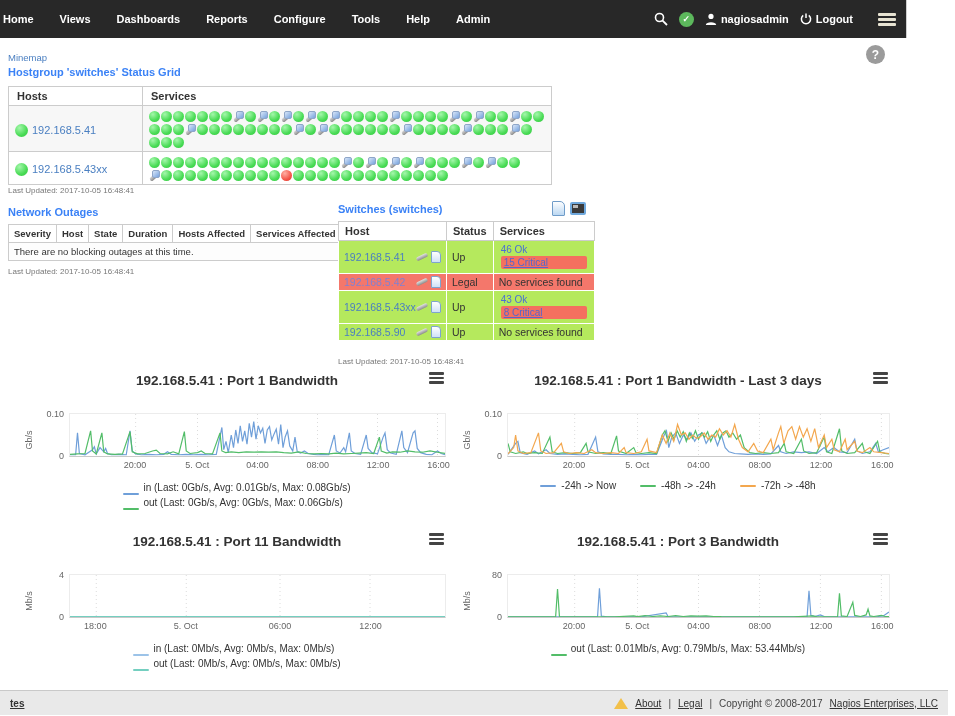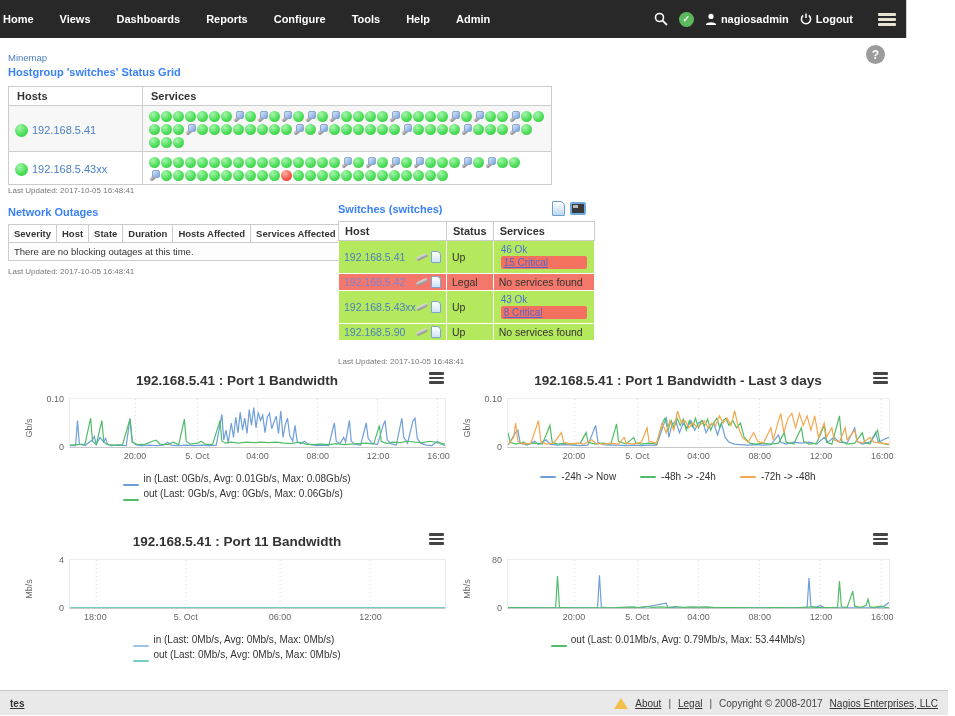--- a/index.html
+++ b/index.html
@@ -67,21 +67,21 @@
   .page-icon{width:13px;height:15px;background:linear-gradient(#fdfeff,#bcd8f2);border:1px solid #6f9cc9;border-radius:1px 5px 1px 1px;cursor:pointer}
   .screen-icon{width:16px;height:13px;background:#3a3a3a;border:2px solid #6fa8dc;border-radius:2px;position:relative;cursor:pointer}
   .screen-icon::after{content:"";position:absolute;left:1px;top:1px;width:5px;height:3px;background:#bbb}
 
   
   .chart-card{position:absolute}
   .chart-title-row{position:relative;text-align:center;height:17px}
   .chart-title{font-size:13.5px;font-weight:bold;color:#333}
   .chart-menu{position:absolute;right:2px;top:1px;width:15px;display:flex;flex-direction:column;gap:2px;cursor:pointer}
   .chart-menu i{display:block;height:2.5px;background:#444;border-radius:1px}
-  .chart-body{display:flex;margin-top:10px;height:50px}
+  .chart-body{display:flex;margin-top:25px;height:44px}
   .chart-ylabel{width:13px;position:relative}
   .chart-ylabel span{position:absolute;left:-9px;top:50%;transform:rotate(-90deg) translateX(0);transform-origin:center;font-size:9px;color:#666;white-space:nowrap}
   .chart-yticks{width:28px;position:relative;font-size:9px;color:#666}
   .chart-yticks .yt-top{position:absolute;top:-4px;right:5px}
   .chart-yticks .yt-bot{position:absolute;bottom:-4px;right:5px}
   .chart-plot{flex:1;position:relative;border:1px solid #ececec;border-bottom:1px solid #c9c9c9;background:#fff}
   .chart-plot svg{position:absolute;left:0;top:0;width:100%;height:100%}
   .chart-xticks{position:relative;height:15px;margin-left:41px;font-size:9px;color:#666}
   .chart-xticks span{position:absolute;top:3px;transform:translateX(-50%);white-space:nowrap}
   .chart-legend{margin-top:8px;font-size:10px;color:#333}
@@ -382,21 +382,21 @@
         <span class="leg-dash" style="background: rgb(156, 195, 232);"></span>
         <span>in (Last: 0Mb/s, Avg: 0Mb/s, Max: 0Mb/s)</span>
       </span>
       <span class="leg-item">
         <span class="leg-dash" style="background: rgb(116, 207, 192);"></span>
         <span>out (Last: 0Mb/s, Avg: 0Mb/s, Max: 0Mb/s)</span>
       </span>
     </div>
   </div>
 <div class="chart-card" id="chart3" style="left:466px;top:532px;width:424px">
-    <div class="chart-title-row"><span class="chart-menu">
+    <div class="chart-title-row"><span class="chart-title">192.168.5.41 : Port 3 Bandwidth</span><span class="chart-menu">
         <i></i>
         <i></i>
         <i></i>
       </span></div>
     <div class="chart-body">
       <div class="chart-ylabel">
         <span>Mb/s</span>
       </div>
       <div class="chart-yticks">
         <span class="yt-top">80</span>

